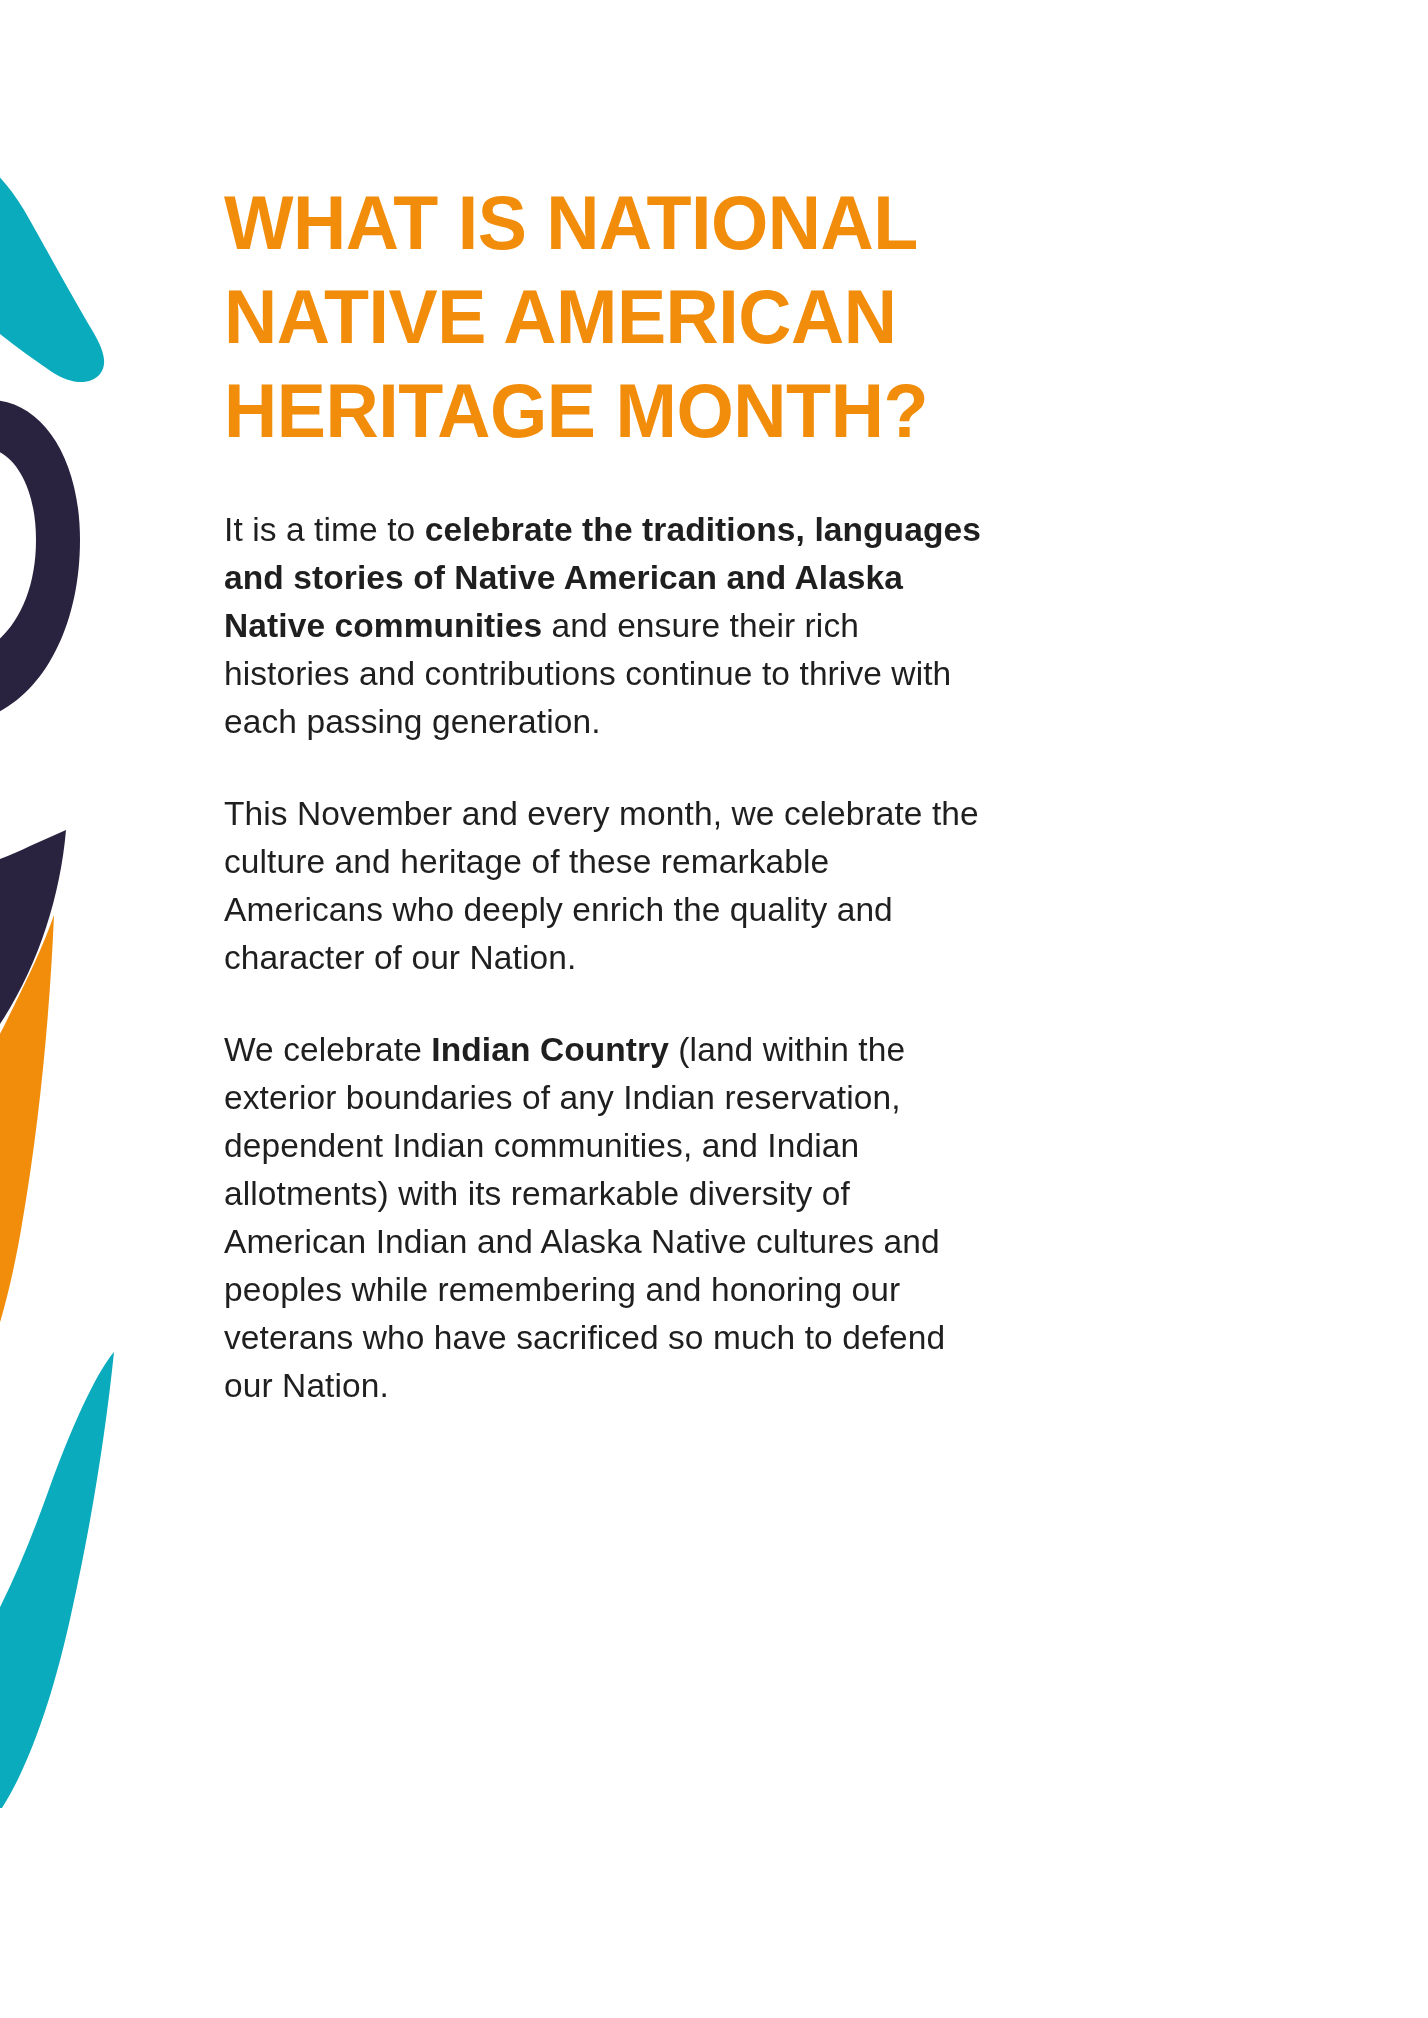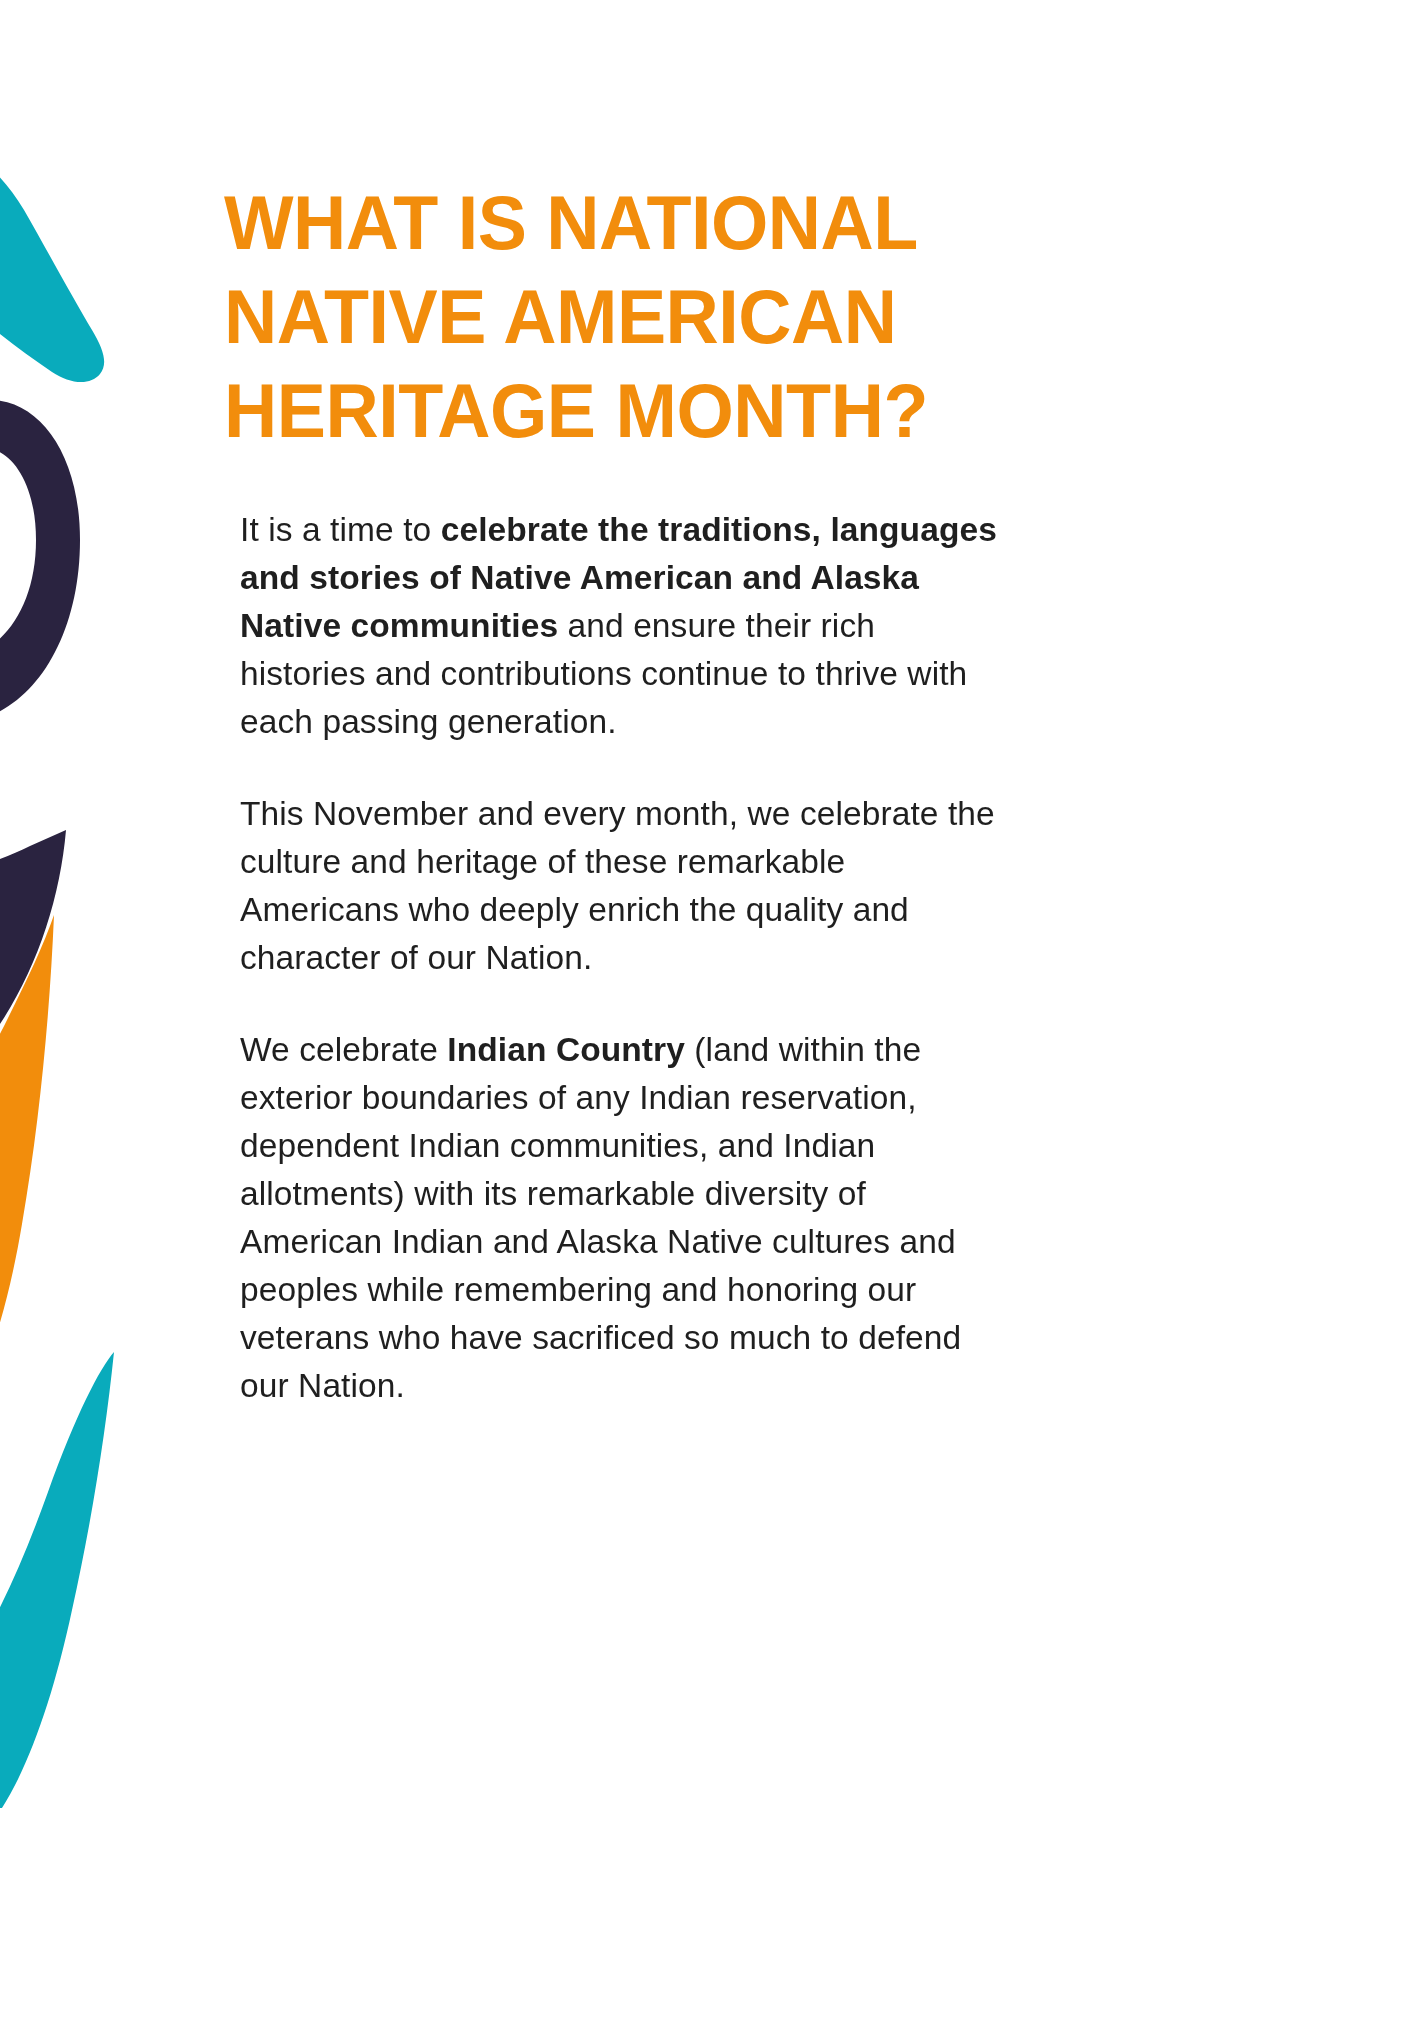--- a/index.html
+++ b/index.html
@@ -44,21 +44,21 @@
     line-height: 94px;
     letter-spacing: -0.5px;
     color: #F28D0C;
     text-transform: uppercase;
     transform: scaleX(0.97);
     transform-origin: left top;
   }
   #body-copy {
     position: absolute;
     top: 505px;
-    left: 16px;
+    left: 0;
     width: 770px;
   }
   #body-copy p {
     margin: 0 0 44px 0;
     font-family: "Liberation Sans Narrow", "Liberation Sans", sans-serif;
     font-size: 34px;
     line-height: 48px;
     color: #1f1f1f;
     letter-spacing: 0.1px;
     transform: scaleX(0.985);

